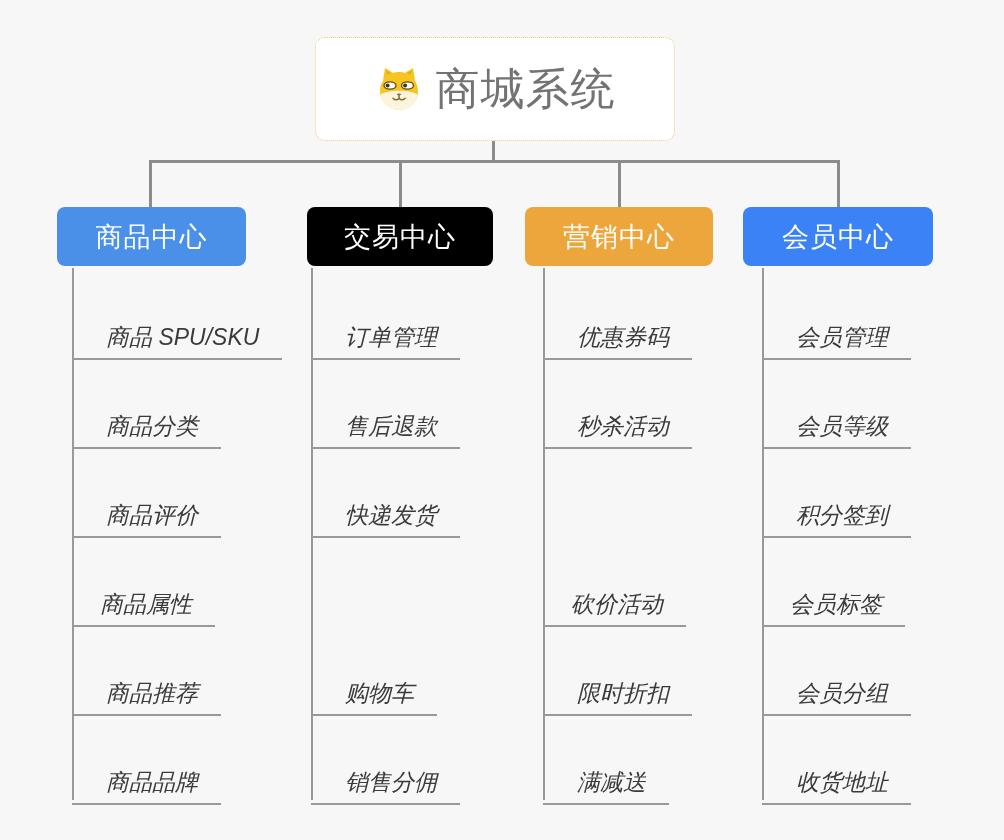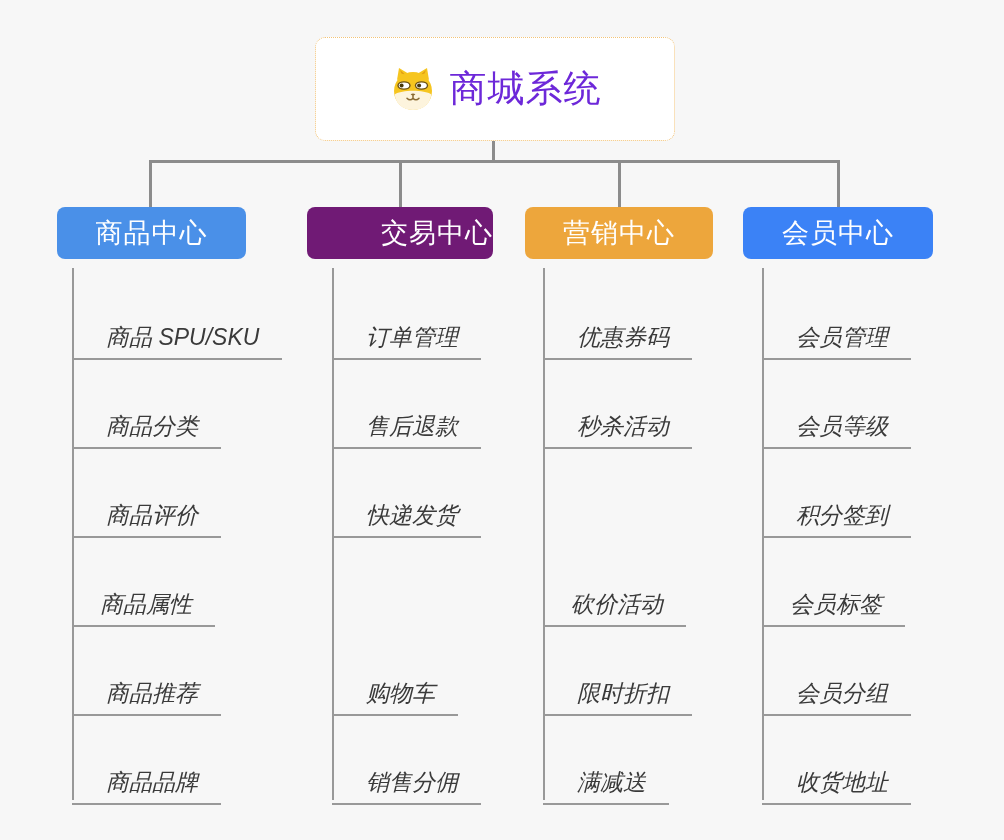--- a/index.html
+++ b/index.html
@@ -14,53 +14,53 @@
   
   .root-node{
     position:absolute;left:315px;top:37px;width:360px;height:104px;
     background:#ffffff;
     border:1px dotted #f3c478;
     border-radius:10px;
     box-sizing:border-box;
     display:flex;align-items:center;justify-content:center;gap:13px;
   }
   .root-title{
-    font-size:37px;
-    color:#6d28d9;
+    font-size:44px;
+    color:#737373;
     letter-spacing:1px;
     white-space:nowrap;
   }
   .root-icon{width:48px;height:48px;flex:0 0 auto;}
 
   
   .line{position:absolute;background:#8c8c8c;}
   .root-drop   {left:492px;top:141px;width:3px;height:20px;}
   .h-line      {left:149px;top:160px;width:690px;height:3px;}
   .drop-1{left:149px;top:160px;width:3px;height:48px;}
   .drop-2{left:399px;top:160px;width:3px;height:48px;}
   .drop-3{left:618px;top:160px;width:3px;height:48px;}
   .drop-4{left:837px;top:160px;width:3px;height:48px;}
 
   
   .branch-box{
-    position:absolute;top:207px;height:52px;
+    position:absolute;top:207px;height:59px;
     border-radius:8px;
     display:flex;align-items:center;justify-content:center;
     color:#ffffff;font-size:27px;letter-spacing:1px;
     box-sizing:border-box;
   }
   .branch-box-1{left:57px;width:189px;}
   .branch-box-2{left:307px;width:186px;}
   .branch-box-3{left:525px;width:188px;}
   .branch-box-4{left:743px;width:190px;}
 
   
   .column{position:absolute;top:268px;width:240px;height:534px;}
   .column-1{left:72px;}
-  .column-2{left:332px;}
+  .column-2{left:311px;}
   .column-3{left:543px;}
   .column-4{left:762px;}
   .col-vline{
     position:absolute;left:0;top:0;width:2px;height:532px;
     background:#999999;
   }
   .leaf-item{
     position:absolute;left:0;height:44px;
     border-bottom:2px solid #999999;
     display:flex;align-items:flex-end;
@@ -106,21 +106,21 @@
   <div class="line root-drop"></div>
   <div class="line h-line"></div>
   <div class="line drop-1"></div>
   <div class="line drop-2"></div>
   <div class="line drop-3"></div>
   <div class="line drop-4"></div>
 
   <div class="branch-box branch-box-1" style="background-color: rgb(74, 144, 232);">
     <span>商品中心</span>
   </div>
-  <div class="branch-box branch-box-2" style="background-color: #701a75; justify-content: flex-end;">
+  <div class="branch-box branch-box-2" style="background-color: #000000;">
     <span>交易中心</span>
   </div>
   <div class="branch-box branch-box-3" style="background-color: rgb(237, 166, 60);">
     <span>营销中心</span>
   </div>
   <div class="branch-box branch-box-4" style="background-color: #3b82f6;">
     <span>会员中心</span>
   </div>
 
   <div class="column column-1">

